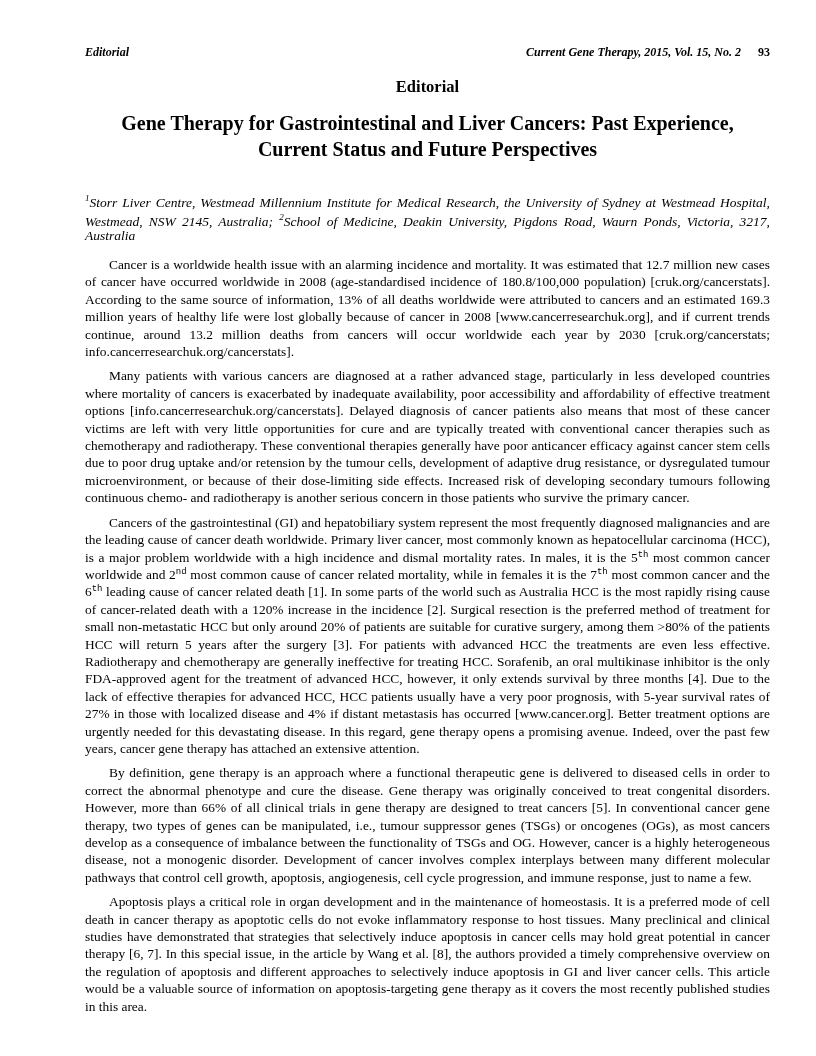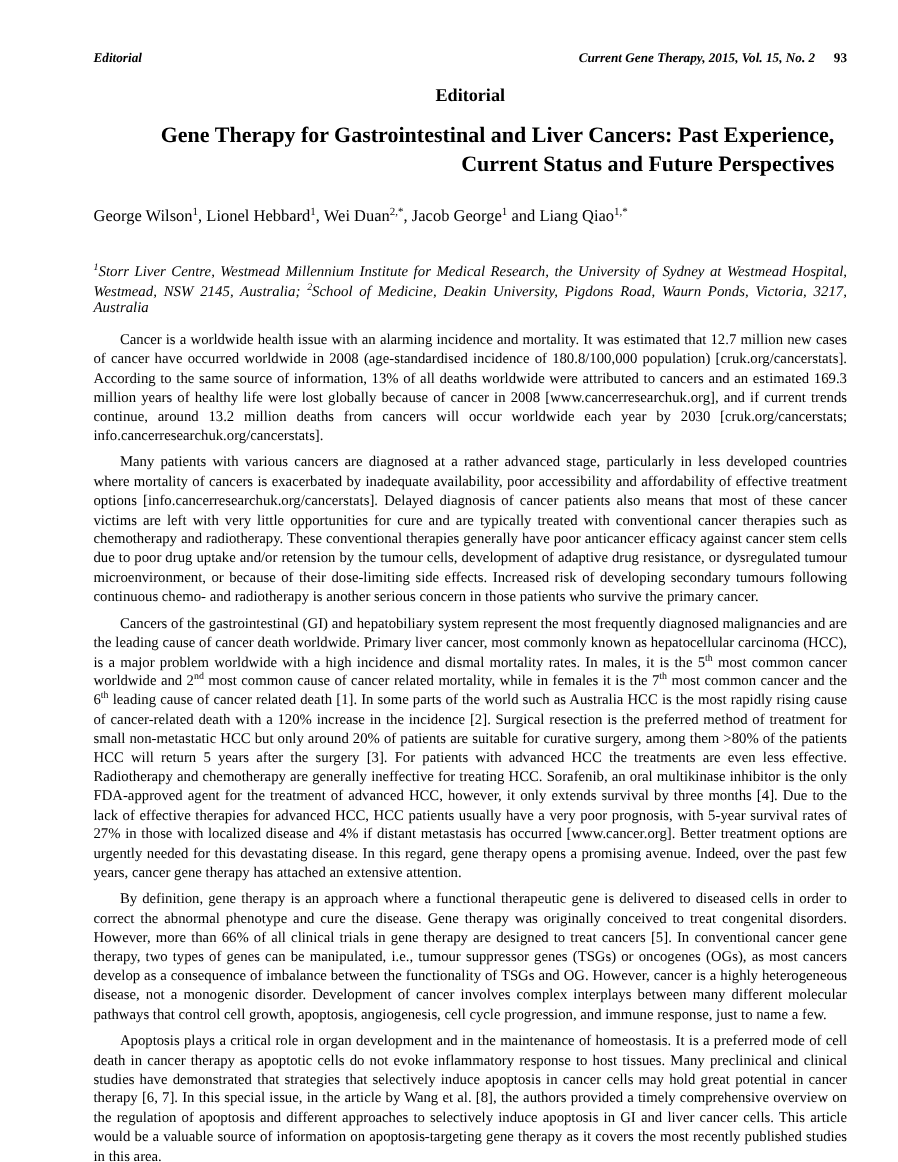--- a/index.html
+++ b/index.html
@@ -30,21 +30,21 @@
   .rh-page { font-style: normal; margin-left: 14px; }
   
   .section-label {
     text-align: center;
     font-size: 16.5px;
     font-weight: bold;
     margin-top: 17px;
   }
   
   .title {
-    text-align: right;
+    text-align: center;
     font-size: 20px;
     font-weight: bold;
     line-height: 26px;
     margin: 13px auto 0 auto;
     max-width: 662px;
   }
   
   .authors {
     font-size: 15px;
     margin-top: 25px;
@@ -61,41 +61,40 @@
   .affiliation sup { font-size: 9px; font-style: italic; }
   
   .body-text { margin-top: 13px; }
   .body-text p {
     font-size: 13.4px;
     line-height: 17.4px;
     text-align: justify;
     text-indent: 24px;
     margin-bottom: 7px;
   }
-  .body-text p sup { font-size: 9px; line-height: 0; }
+  .body-text p sup { font-size: 9px; line-height: 0; font-family: Liberation Mono, monospace; }
   .it { }
 </style>
 </head>
 <body>
 
 <div class="page">
 
   <div class="running-header">
     <span class="rh-left">Editorial</span>
     <span class="rh-right">
       <span class="rh-citation">Current Gene Therapy, 2015, Vol. 15, No. 2</span>
       <span class="rh-page">93</span>
     </span>
   </div>
 
   <div class="section-label">Editorial</div>
 
   <h1 class="title">Gene Therapy for Gastrointestinal and Liver Cancers: Past Experience, Current Status and Future Perspectives</h1>
 
-  <div class="authors"><span>George Wilson</span><sup>1</sup><span>, Lionel Hebbard</span><sup>1</sup><span>, Wei Duan</span><sup>2,*</sup><span>, Jacob George</span><sup>1</sup><span> and Liang Qiao</span><sup>1,*</sup></div>
 
   <div class="affiliation"><sup>1</sup><span>Storr Liver Centre, Westmead Millennium Institute for Medical Research, the University of Sydney at Westmead Hospital, Westmead, NSW 2145, Australia; </span><sup>2</sup><span>School of Medicine, Deakin University, Pigdons Road, Waurn Ponds, Victoria, 3217, Australia</span></div>
 
   <div class="body-text">
     <p><span>Cancer is a worldwide health issue with an alarming incidence and mortality. It was estimated that 12.7 million new cases of cancer have occurred worldwide in 2008 (age-standardised incidence of 180.8/100,000 population) [cruk.org/cancerstats]. According to the same source of information, 13% of all deaths worldwide were attributed to cancers and an estimated 169.3 million years of healthy life were lost globally because of cancer in 2008 [www.cancerresearchuk.org], and if current trends continue, around 13.2 million deaths from cancers will occur worldwide each year by 2030 [cruk.org/cancerstats; info.cancerresearchuk.org/cancerstats].</span></p>
     <p><span>Many patients with various cancers are diagnosed at a rather advanced stage, particularly in less developed countries where mortality of cancers is exacerbated by inadequate availability, poor accessibility and affordability of effective treatment options [info.cancerresearchuk.org/cancerstats]. Delayed diagnosis of cancer patients also means that most of these cancer victims are left with very little opportunities for cure and are typically treated with conventional cancer therapies such as chemotherapy and radiotherapy. These conventional therapies generally have poor anticancer efficacy against cancer stem cells due to poor drug uptake and/or retension by the tumour cells, development of adaptive drug resistance, or dysregulated tumour microenvironment, or because of their dose-limiting side effects. Increased risk of developing secondary tumours following continuous chemo- and radiotherapy is another serious concern in those patients who survive the primary cancer.</span></p>
     <p><span>Cancers of the gastrointestinal (GI) and hepatobiliary system represent the most frequently diagnosed malignancies and are the leading cause of cancer death worldwide. Primary liver cancer, most commonly known as hepatocellular carcinoma (HCC), is a major problem worldwide with a high incidence and dismal mortality rates. In males, it is the 5</span><sup>th</sup><span> most common cancer worldwide and 2</span><sup>nd</sup><span> most common cause of cancer related mortality, while in females it is the 7</span><sup>th</sup><span> most common cancer and the 6</span><sup>th</sup><span> leading cause of cancer related death [1]. In some parts of the world such as Australia HCC is the most rapidly rising cause of cancer-related death with a 120% increase in the incidence [2]. Surgical resection is the preferred method of treatment for small non-metastatic HCC but only around 20% of patients are suitable for curative surgery, among them &gt;80% of the patients HCC will return 5 years after the surgery [3]. For patients with advanced HCC the treatments are even less effective. Radiotherapy and chemotherapy are generally ineffective for treating HCC. Sorafenib, an oral multikinase inhibitor is the only FDA-approved agent for the treatment of advanced HCC, however, it only extends survival by three months [4]. Due to the lack of effective therapies for advanced HCC, HCC patients usually have a very poor prognosis, with 5-year survival rates of 27% in those with localized disease and 4% if distant metastasis has occurred [www.cancer.org]. Better treatment options are urgently needed for this devastating disease. In this regard, gene therapy opens a promising avenue. Indeed, over the past few years, cancer gene therapy has attached an extensive attention.</span></p>
     <p><span>By definition, gene therapy is an approach where a functional therapeutic gene is delivered to diseased cells in order to correct the abnormal phenotype and cure the disease. Gene therapy was originally conceived to treat congenital disorders. However, more than 66% of all clinical trials in gene therapy are designed to treat cancers [5]. In conventional cancer gene therapy, two types of genes can be manipulated, i.e., tumour suppressor genes (TSGs) or oncogenes (OGs), as most cancers develop as a consequence of imbalance between the functionality of TSGs and OG. However, cancer is a highly heterogeneous disease, not a monogenic disorder. Development of cancer involves complex interplays between many different molecular pathways that control cell growth, apoptosis, angiogenesis, cell cycle progression, and immune response, just to name a few.</span></p>
     <p><span>Apoptosis plays a critical role in organ development and in the maintenance of homeostasis. It is a preferred mode of cell death in cancer therapy as apoptotic cells do not evoke inflammatory response to host tissues. Many preclinical and clinical studies have demonstrated that strategies that selectively induce apoptosis in cancer cells may hold great potential in cancer therapy [6, 7]. In this special issue, in the article by Wang </span><span class="it">et al.</span><span> [8], the authors provided a timely comprehensive overview on the regulation of apoptosis and different approaches to selectively induce apoptosis in GI and liver cancer cells. This article would be a valuable source of information on apoptosis-targeting gene therapy as it covers the most recently published studies in this area.</span></p>
 

